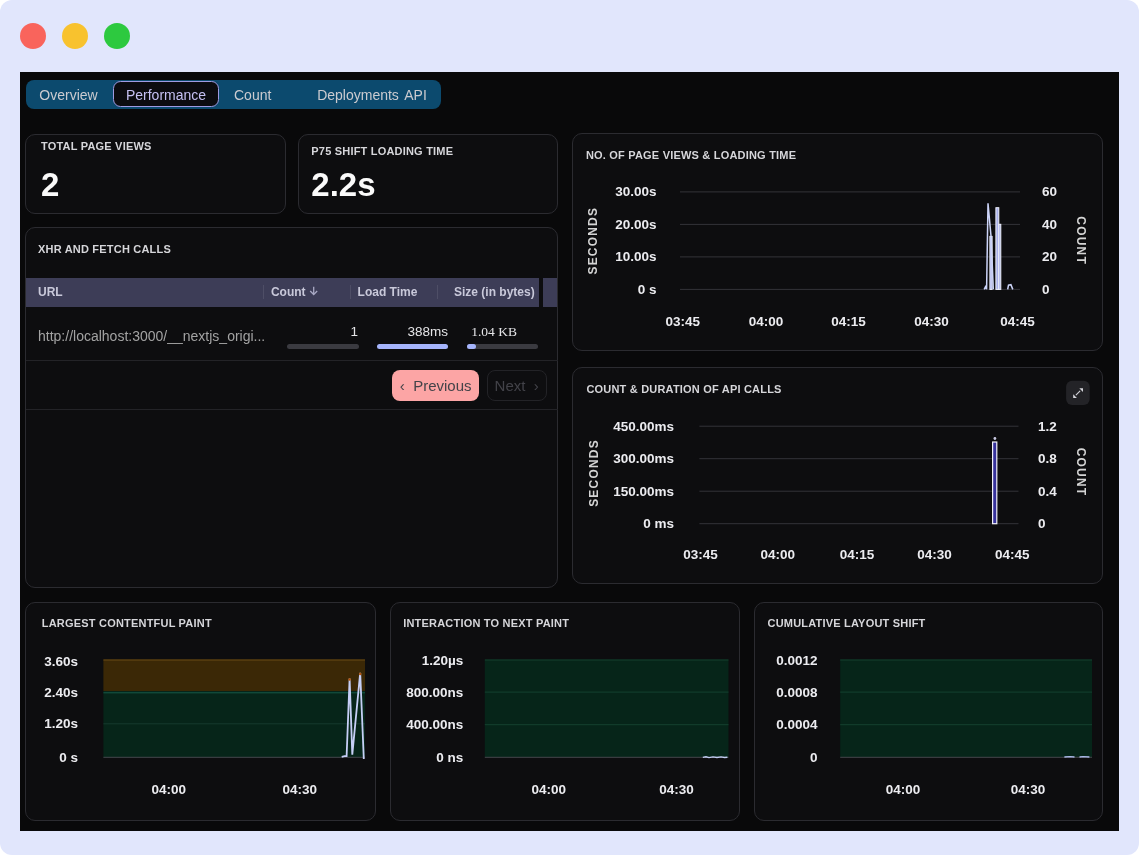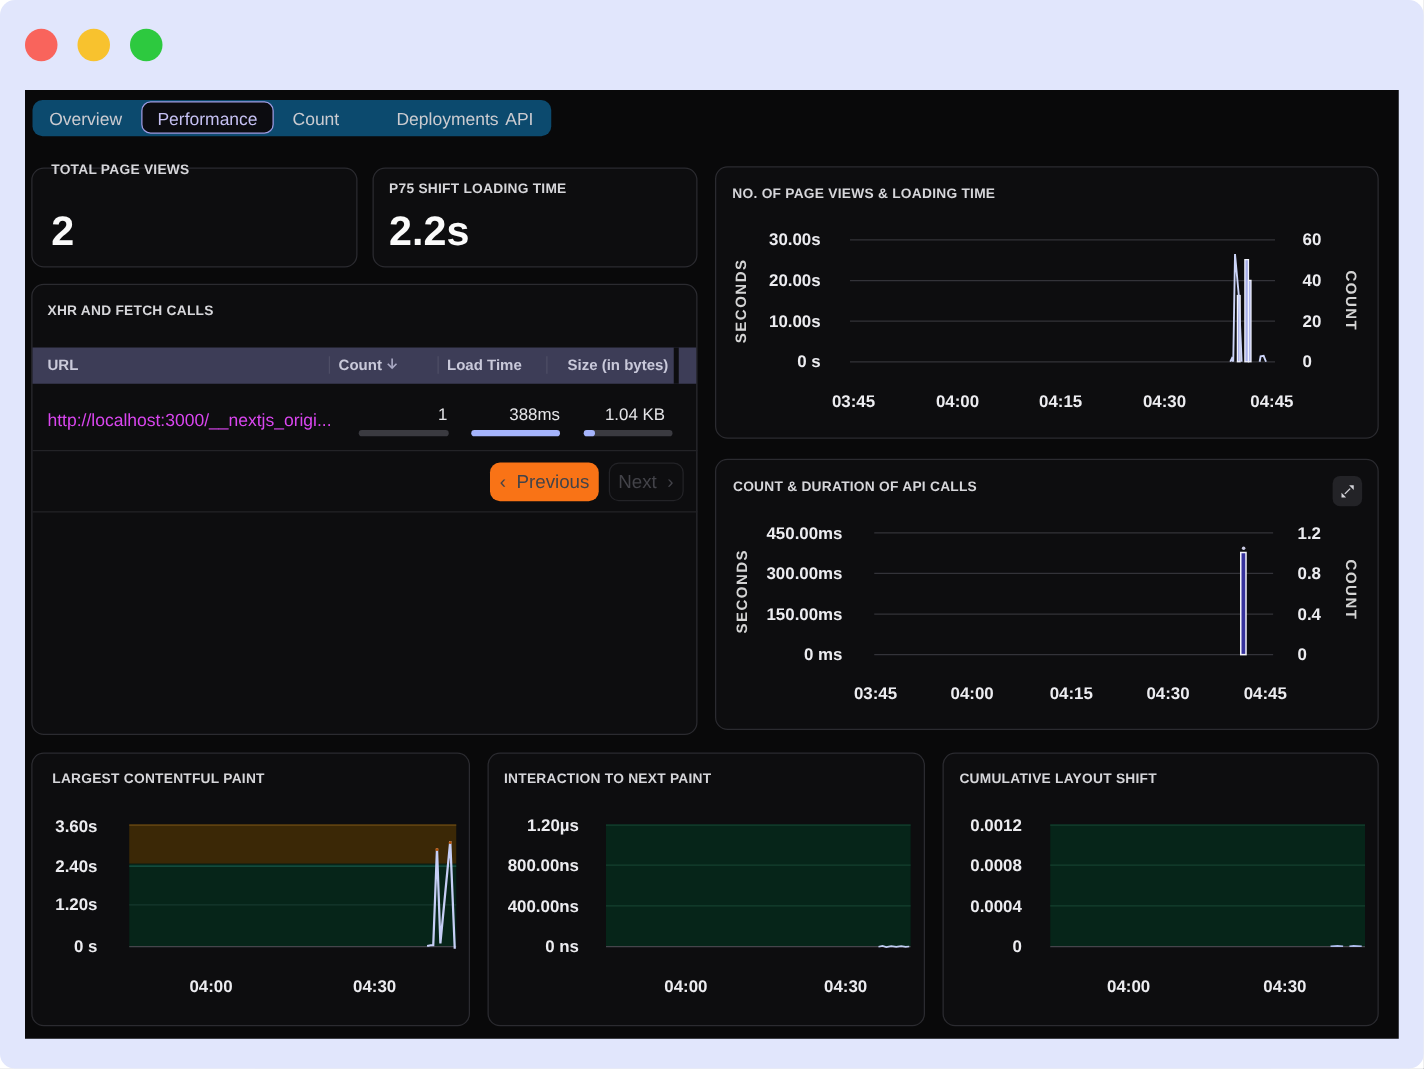--- a/index.html
+++ b/index.html
@@ -36,21 +36,21 @@
   <div class="tabstrip">
     <div class="tab" style="left:42.5px">Overview</div>
     <div class="pill"></div>
     <div class="tab" style="left:140px;color:#c5c0f2">Performance</div>
     <div class="tab" style="left:226.7px">Count</div>
     <div class="tab" style="left:332px">Deployments</div>
     <div class="tab" style="left:389.5px">API</div>
   </div>
 
   <div class="card" style="left:5px;top:61.6px;width:261.4px;height:80.7px"></div>
-  <div class="ctitle" style="left:21px;top:58px">TOTAL PAGE VIEWS</div>
+  <div class="ctitle" style="left:21px;top:68px">TOTAL PAGE VIEWS</div>
   <div class="bigval" style="left:21px;top:96px">2</div>
 
   <div class="card" style="left:278.2px;top:61.6px;width:260.2px;height:80.7px"></div>
   <div class="ctitle" style="left:291.3px;top:72.5px">P75 SHIFT LOADING TIME</div>
   <div class="bigval" style="left:291.3px;top:96px">2.2s</div>
 
   <div class="card" style="left:5px;top:155px;width:533.4px;height:361px"></div>
   <div class="ctitle" style="left:18px;top:171px">XHR AND FETCH CALLS</div>
 
   <div style="position:absolute;left:6px;top:206px;width:531.4px;height:28.5px;background:#3d3d57;"></div>
@@ -60,31 +60,31 @@
   <div class="hsep" style="left:417.3px"></div>
   <div class="htxt" style="left:18px">URL</div>
   <div class="htxt" style="left:250.9px">Count</div>
   <svg style="position:absolute;left:289px;top:214.3px" width="10" height="10" viewBox="0 0 10 10">
     <line x1="4.7" y1="0.8" x2="4.7" y2="8.2" stroke="#a9a9c4" stroke-width="1.3"></line>
     <polyline points="1.2,5 4.7,8.5 8.2,5" fill="none" stroke="#a9a9c4" stroke-width="1.3"></polyline>
   </svg>
   <div class="htxt" style="left:337.6px">Load Time</div>
   <div class="htxt" style="left:434px">Size (in bytes)</div>
 
-  <div style="position:absolute;left:18px;top:256px;width:320px;font-size:14px;color:#d946ef;">http://localhost:3000/__nextjs_origi...</div>
+  <div style="position:absolute;left:18px;top:256px;width:320px;font-size:14px;color:#a3a3a3;">http://localhost:3000/__nextjs_origi...</div>
   <div class="num" style="left:238px;width:100px;">1</div>
   <div class="num" style="left:308px;width:120px;">388ms</div>
-  <div class="num" style="left:390px;width:122px;">1.04 KB</div>
+  <div class="num" style="left:375px;width:122px;font-family:Liberation Serif, serif;">1.04 KB</div>
   <div class="bar" style="left:267.2px;width:72px;background:#3a3a40;"></div>
   <div class="bar" style="left:357px;width:70.8px;background:#a5b4fc;"></div>
   <div class="bar" style="left:446.8px;width:70.8px;background:#3a3a40;"></div>
   <div class="bar" style="left:446.8px;width:9px;background:#a5b4fc;"></div>
   <div style="position:absolute;left:6px;top:287.6px;width:532px;height:1px;background:#232327;"></div>
 
-  <div style="position:absolute;left:372.2px;top:297.5px;width:87px;height:31px;background:#f97316;border-radius:8px;
+  <div style="position:absolute;left:372.2px;top:297.5px;width:87px;height:31px;background:#fca5a5;border-radius:8px;
               display:flex;align-items:center;justify-content:center;color:#434349;font-size:15px;">‹&nbsp; Previous</div>
   <div style="position:absolute;left:466.7px;top:297.5px;width:60px;height:31px;background:#0e0e10;border:1px solid #232327;border-radius:8px;box-sizing:border-box;
               display:flex;align-items:center;justify-content:center;color:#434349;font-size:15px;">Next&nbsp; ›</div>
   <div style="position:absolute;left:6px;top:337px;width:532px;height:1px;background:#232327;"></div>
 
   <div class="card" style="left:551.9px;top:61.4px;width:531.1px;height:217.6px"></div>
   <svg style="position:absolute;left:551.9px;top:61.4px" width="532" height="218" viewBox="0 0 532 218">
     <text x="13.9" y="25.8" class="t-title">NO. OF PAGE VIEWS &amp; LOADING TIME</text>
     <g stroke="#333339" stroke-width="1">
       <line x1="108" y1="58.9" x2="448" y2="58.9"></line>

